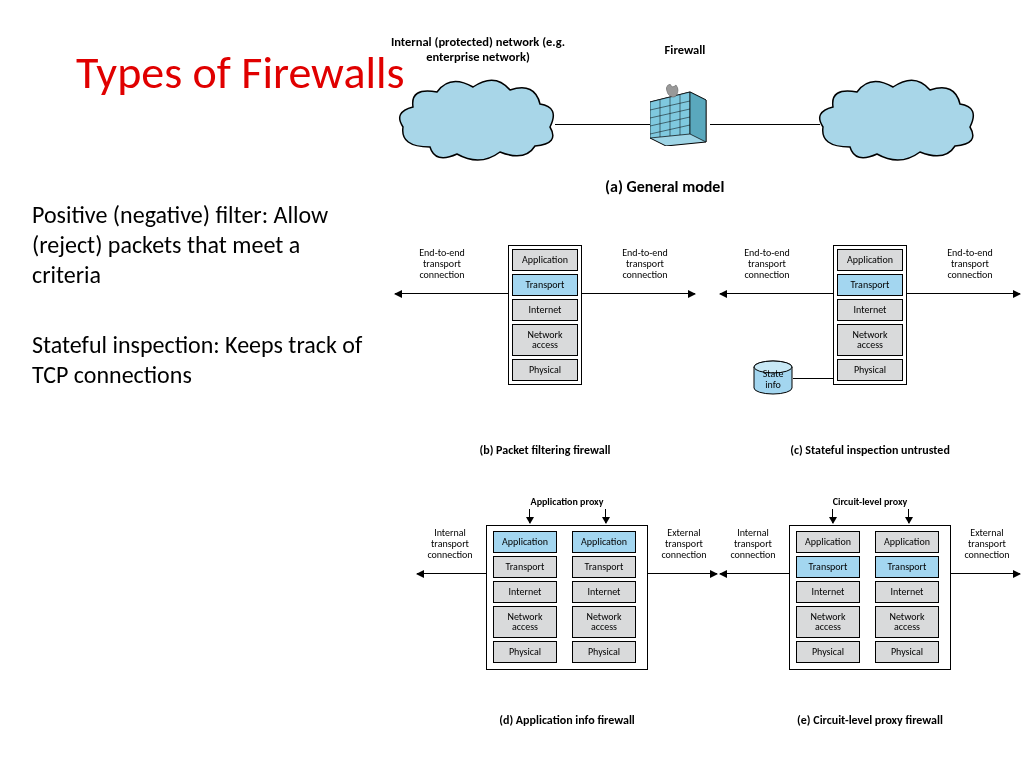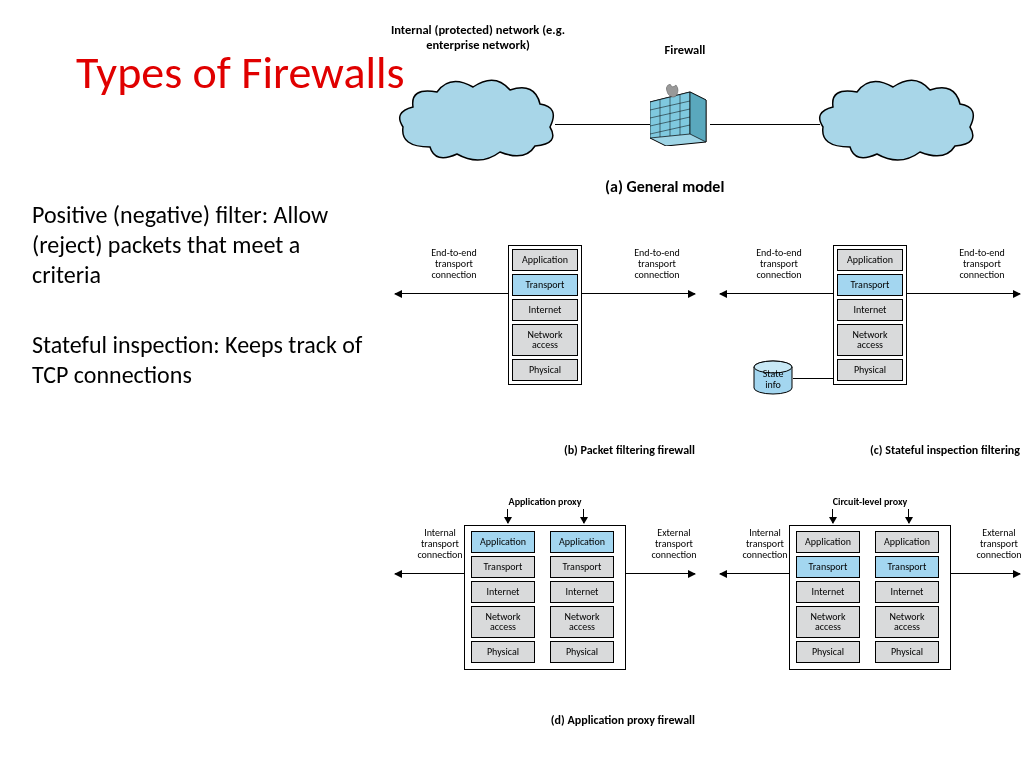--- a/index.html
+++ b/index.html
@@ -9,50 +9,50 @@
   .sub1 { top:200px; width:320px; }
   .sub2 { top:330px; width:360px; }
 
   
   .panel-a { position:absolute; left:395px; top:22px; width:620px; height:165px; }
   .cloud { position:absolute; width:165px; height:95px; }
   .cloud svg { width:100%; height:100%; }
   .cloud-left { left:0; top:50px; }
   .cloud-right { left:420px; top:50px; }
   .a-label { position:absolute; font-weight:700; font-size:12.5px; text-align:center; width:190px; line-height:1.2; }
-  .a-label-l { left:-12px; top:0; }
+  .a-label-l { left:-12px; top:12px; }
   .a-label-m { left:250px; top:20px; width:80px; }
   .a-label-r { left:400px; top:0; }
   .firewall-icon { position:absolute; left:255px; top:62px; width:58px; height:62px; }
   .firewall-icon svg { width:100%; height:100%; }
   .a-line { position:absolute; height:1px; background:#000; top:102px; }
   .a-line-l { left:160px; width:95px; }
   .a-line-r { left:315px; width:110px; }
   .a-caption { position:absolute; left:210px; top:155px; font-size:16px; font-weight:700; }
 
   
   .stack-panel { position:absolute; width:300px; height:230px; }
   .panel-b { left:395px; top:225px; }
   .panel-c { left:720px; top:225px; }
-  .panel-d { left:395px; top:495px; }
+  .panel-d { left:417px; top:495px; }
   .panel-e { left:720px; top:495px; }
 
   .stack-box { position:absolute; border:1px solid #000; width:74px; background:#fff; }
   .layer { border:1px solid #000; margin:3px; font-size:10px; text-align:center; padding:5px 1px; background:#d9dadb; line-height:1.0; min-height:22px; display:flex; align-items:center; justify-content:center; }
   .layer.hl { background:#a3d6f0; }
 
   .arrow-line { position:absolute; height:1px; background:#000; }
   .arrow-line::before, .arrow-line::after { content:''; position:absolute; width:0; height:0; border-top:4px solid transparent; border-bottom:4px solid transparent; top:-3.5px; }
   .arrow-line.both::before { left:-1px; border-right:8px solid #000; }
   .arrow-line.both::after { right:-1px; border-left:8px solid #000; }
   .arrow-line.left-only::before { left:-1px; border-right:8px solid #000; }
   .arrow-line.right-only::after { right:-1px; border-left:8px solid #000; }
 
-  .conn-label { position:absolute; font-size:10px; text-align:center; line-height:1.1; width:70px;margin-left:12px; }
-  .caption { position:absolute; font-size:12px; font-weight:700; width:100%; text-align:right; bottom:-2px; }
+  .conn-label { position:absolute; font-size:10px; text-align:center; line-height:1.1; width:70px; }
+  .caption { position:absolute; font-size:12px; font-weight:700; width:100%; text-align:center; bottom:-2px; }
 
   .cylinder { position:absolute; width:42px; height:36px; }
   .cylinder svg { width:100%; height:100%; }
   .cyl-label { position:absolute; font-size:10px; text-align:center; line-height:1.1; }
 
   .wide-stack { position:absolute; border:1px solid #000; background:#fff; width:162px; padding:2px 3px 3px; display:flex; gap:9px; }
   .col { width:70px; }
   .proxy-label { position:absolute; font-size:10px; font-weight:700; text-align:center; width:120px; }
   .down-arrow { position:absolute; width:1px; background:#000; height:14px; }
   .down-arrow::after { content:''; position:absolute; left:-3.5px; bottom:-1px; border-left:4px solid transparent; border-right:4px solid transparent; border-top:7px solid #000; }
@@ -130,21 +130,21 @@
   </div>
   <div class="cylinder" style="left:32px; top:135px;">
     <svg viewBox="0 0 42 36">
         <ellipse cx="21" cy="7" rx="19" ry="6" fill="#a3d6f0" stroke="#000"></ellipse>
         <path d="M2 7 L2 28 A19 6 0 0 0 40 28 L40 7" fill="#a3d6f0" stroke="#000"></path>
         <ellipse cx="21" cy="7" rx="19" ry="6" fill="#c8e8f5" stroke="#000"></ellipse>
       </svg>
   </div>
   <div class="cyl-label" style="left:38px; top:143px; width:30px;">State info</div>
   <div style="position:absolute; left:73px; top:153px; width:40px; height:1px; background:#000;"></div>
-  <div class="caption">(c) Stateful inspection filtering</div>
+  <div class="caption">(c) Stateful inspection untrusted</div>
 </div>
 
 <div class="stack-panel panel-d">
   <div class="proxy-label" style="left:90px; top:0;">Application proxy</div>
   <div class="down-arrow" style="left:112px; top:14px;"></div>
   <div class="down-arrow" style="left:188px; top:14px;"></div>
   <div class="mid-arrow" style="left:144px; top:46px;"></div>
   <div class="arrow-line left-only" style="left:0; top:78px; width:70px;"></div>
   <div class="arrow-line right-only" style="left:230px; top:78px; width:70px;"></div>
   <div class="conn-label" style="left:-2px; top:32px;">Internal transport connection</div>
@@ -158,21 +158,21 @@
       <div class="layer">Physical</div>
     </div>
     <div class="col">
       <div class="layer hl">Application</div>
       <div class="layer">Transport</div>
       <div class="layer">Internet</div>
       <div class="layer">Network access</div>
       <div class="layer">Physical</div>
     </div>
   </div>
-  <div class="caption">(d) Application proxy firewall</div>
+  <div class="caption">(d) Application info firewall</div>
 </div>
 
 <div class="stack-panel panel-e">
   <div class="proxy-label" style="left:90px; top:0;">Circuit-level proxy</div>
   <div class="down-arrow" style="left:112px; top:14px;"></div>
   <div class="down-arrow" style="left:188px; top:14px;"></div>
   <div class="mid-arrow" style="left:144px; top:76px;"></div>
   <div class="arrow-line left-only" style="left:0; top:78px; width:70px;"></div>
   <div class="arrow-line right-only" style="left:230px; top:78px; width:70px;"></div>
   <div class="conn-label" style="left:-2px; top:32px;">Internal transport connection</div>
@@ -186,13 +186,14 @@
       <div class="layer">Physical</div>
     </div>
     <div class="col">
       <div class="layer">Application</div>
       <div class="layer hl">Transport</div>
       <div class="layer">Internet</div>
       <div class="layer">Network access</div>
       <div class="layer">Physical</div>
     </div>
   </div>
+  <div class="caption">(e) Circuit-level proxy firewall</div>
 </div>
 
 </body></html>

